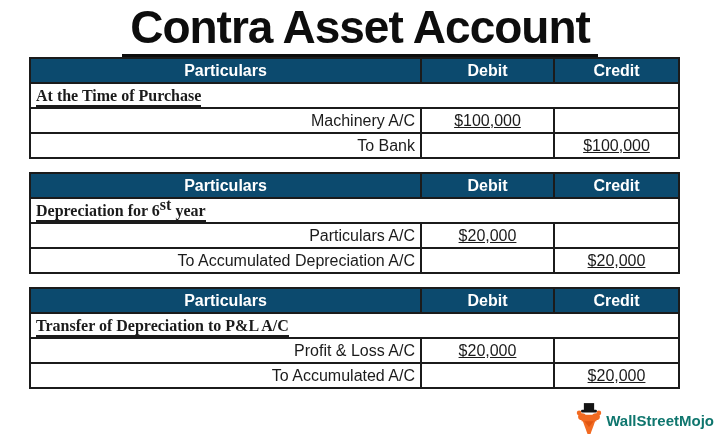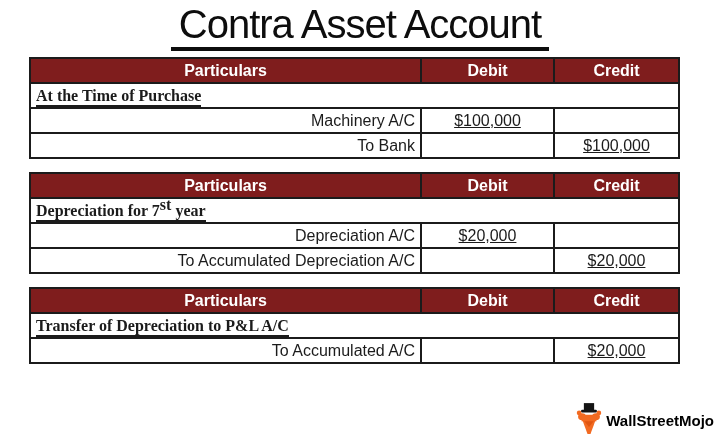--- a/index.html
+++ b/index.html
@@ -14,22 +14,22 @@
   }
   .title-wrap {
     position: absolute;
     top: 2px;
     left: 0;
     width: 720px;
     text-align: center;
   }
   .title {
     display: inline-block;
-    font-size: 40px;
-    font-weight: normal;
+    font-size: 46px;
+    font-weight: bold;
     letter-spacing: -1px;
     color: #0d0d0d;
     border-bottom: 4px solid #0d0d0d;
     padding: 0 8px 1px 8px;
     line-height: 1.1;
   }
   .tables-wrap {
     position: absolute;
     left: 29px;
     top: 57px;
@@ -47,21 +47,21 @@
   table.jt th, table.jt td {
     border: 2px solid #1b1b1b;
     height: 23px;
     padding: 0 5px;
     font-size: 16px;
     line-height: 23px;
     overflow: hidden;
     white-space: nowrap;
   }
   table.jt th {
-    background: #7f1d1d;
+    background: #0c4a6e;
     color: #ffffff;
     font-weight: bold;
     text-align: center;
     font-size: 16px;
   }
   td.section { font-weight: bold; font-family: Liberation Serif, serif; }
   td.section .u {
     border-bottom: 2px solid #1b1b1b;
     padding-bottom: 1px;
   }
@@ -77,21 +77,21 @@
     position: absolute;
     right: 6px;
     bottom: 3px;
     display: flex;
     align-items: center;
     gap: 3px;
   }
   .logo-text {
     font-weight: bold;
     font-size: 15px;
-    color: #000000;
+    color: #0f766e;
     letter-spacing: 0px;
     text-align: center;
   }
 </style>
 </head>
 <body>
 
 <div class="page">
 
   <div class="title-wrap">
@@ -141,25 +141,25 @@
       <thead>
         <tr>
           <th>Particulars</th>
           <th>Debit</th>
           <th>Credit</th>
         </tr>
       </thead>
       <tbody>
         <tr>
           <td class="section" colspan="3">
-            <span class="u"><span>Depreciation for 7</span><sup>st</sup><span> year</span></span>
+            <span class="u"><span>Depreciation for 6</span><sup>st</sup><span> year</span></span>
           </td>
         </tr>
         <tr>
-          <td class="p">Depreciation A/C</td>
+          <td class="p">Particulars A/C</td>
           <td class="amt">$20,000</td>
           <td class="amt"></td>
         </tr>
         <tr>
           <td class="p indent">To Accumulated Depreciation A/C</td>
           <td class="amt"></td>
           <td class="amt">$20,000</td>
         </tr>
       </tbody>
     </table>
@@ -177,20 +177,25 @@
           <th>Credit</th>
         </tr>
       </thead>
       <tbody>
         <tr>
           <td class="section" colspan="3">
             <span class="u"><span>Transfer of Depreciation to P&amp;L A/C</span><sup></sup><span></span></span>
           </td>
         </tr>
         <tr>
+          <td class="p">Profit &amp; Loss A/C</td>
+          <td class="amt">$20,000</td>
+          <td class="amt"></td>
+        </tr>
+        <tr>
           <td class="p indent">To Accumulated A/C</td>
           <td class="amt"></td>
           <td class="amt">$20,000</td>
         </tr>
       </tbody>
     </table>
 
   </div>
 
   <div class="logo">

